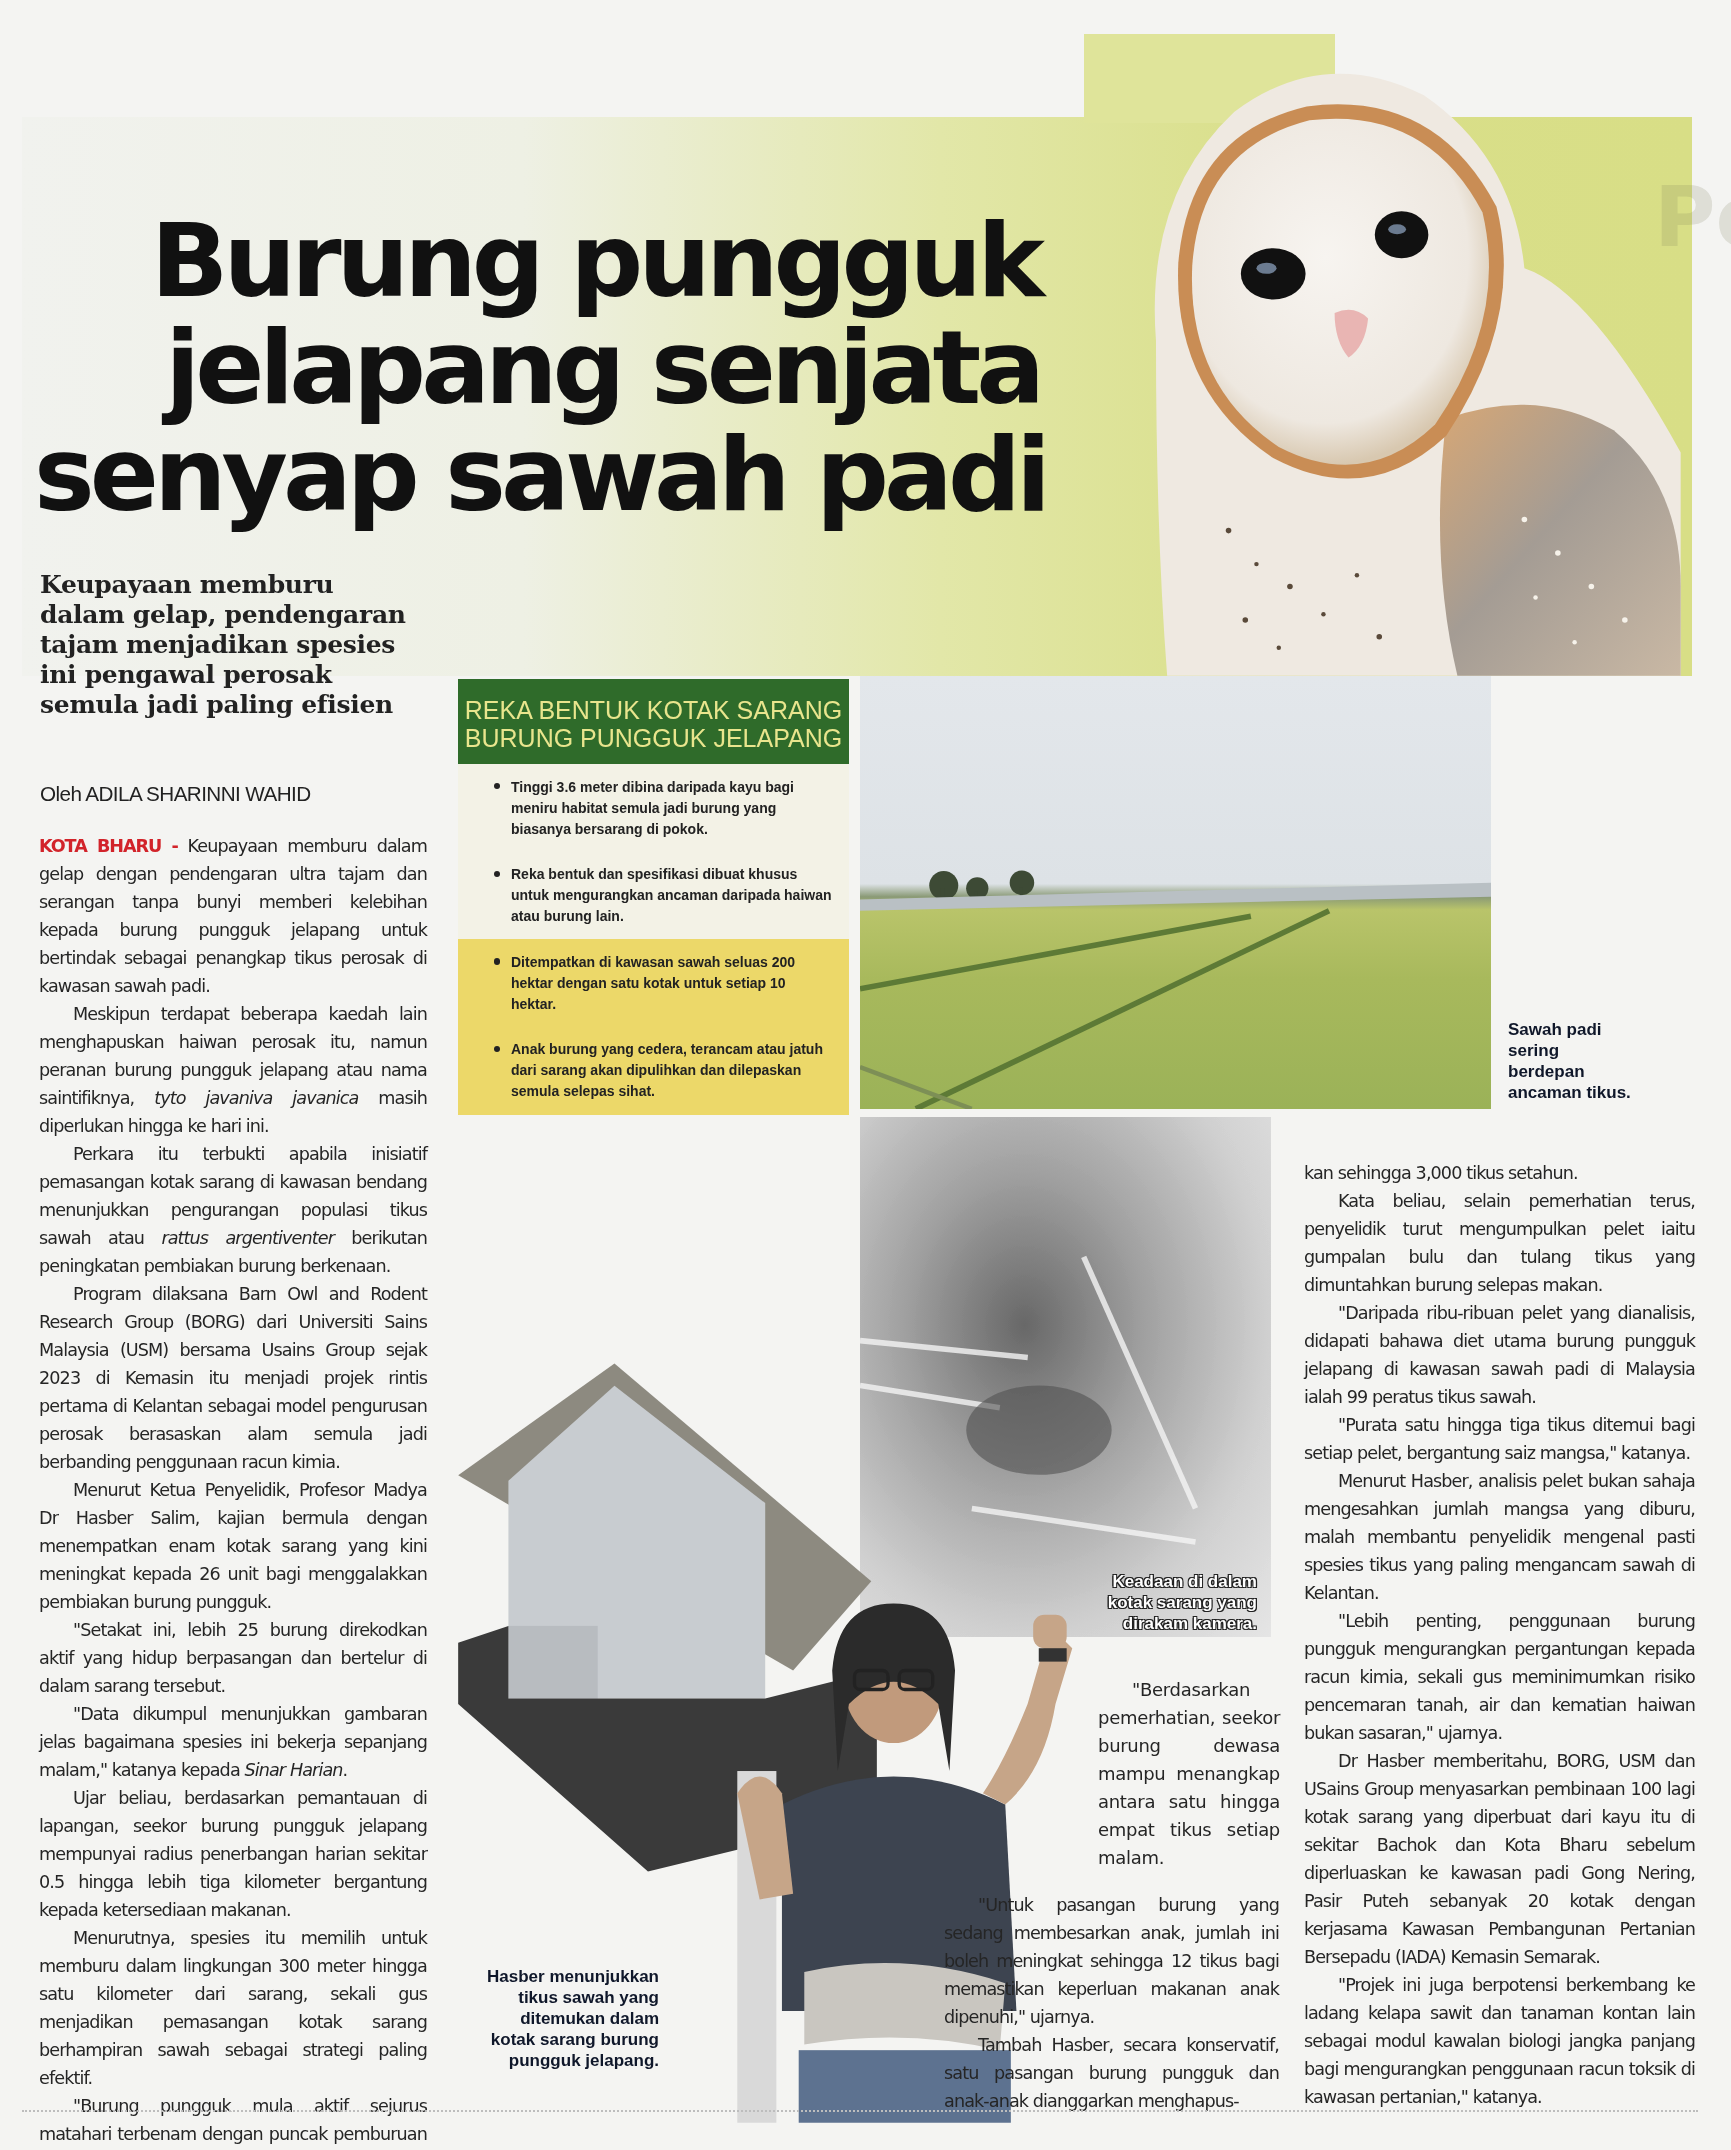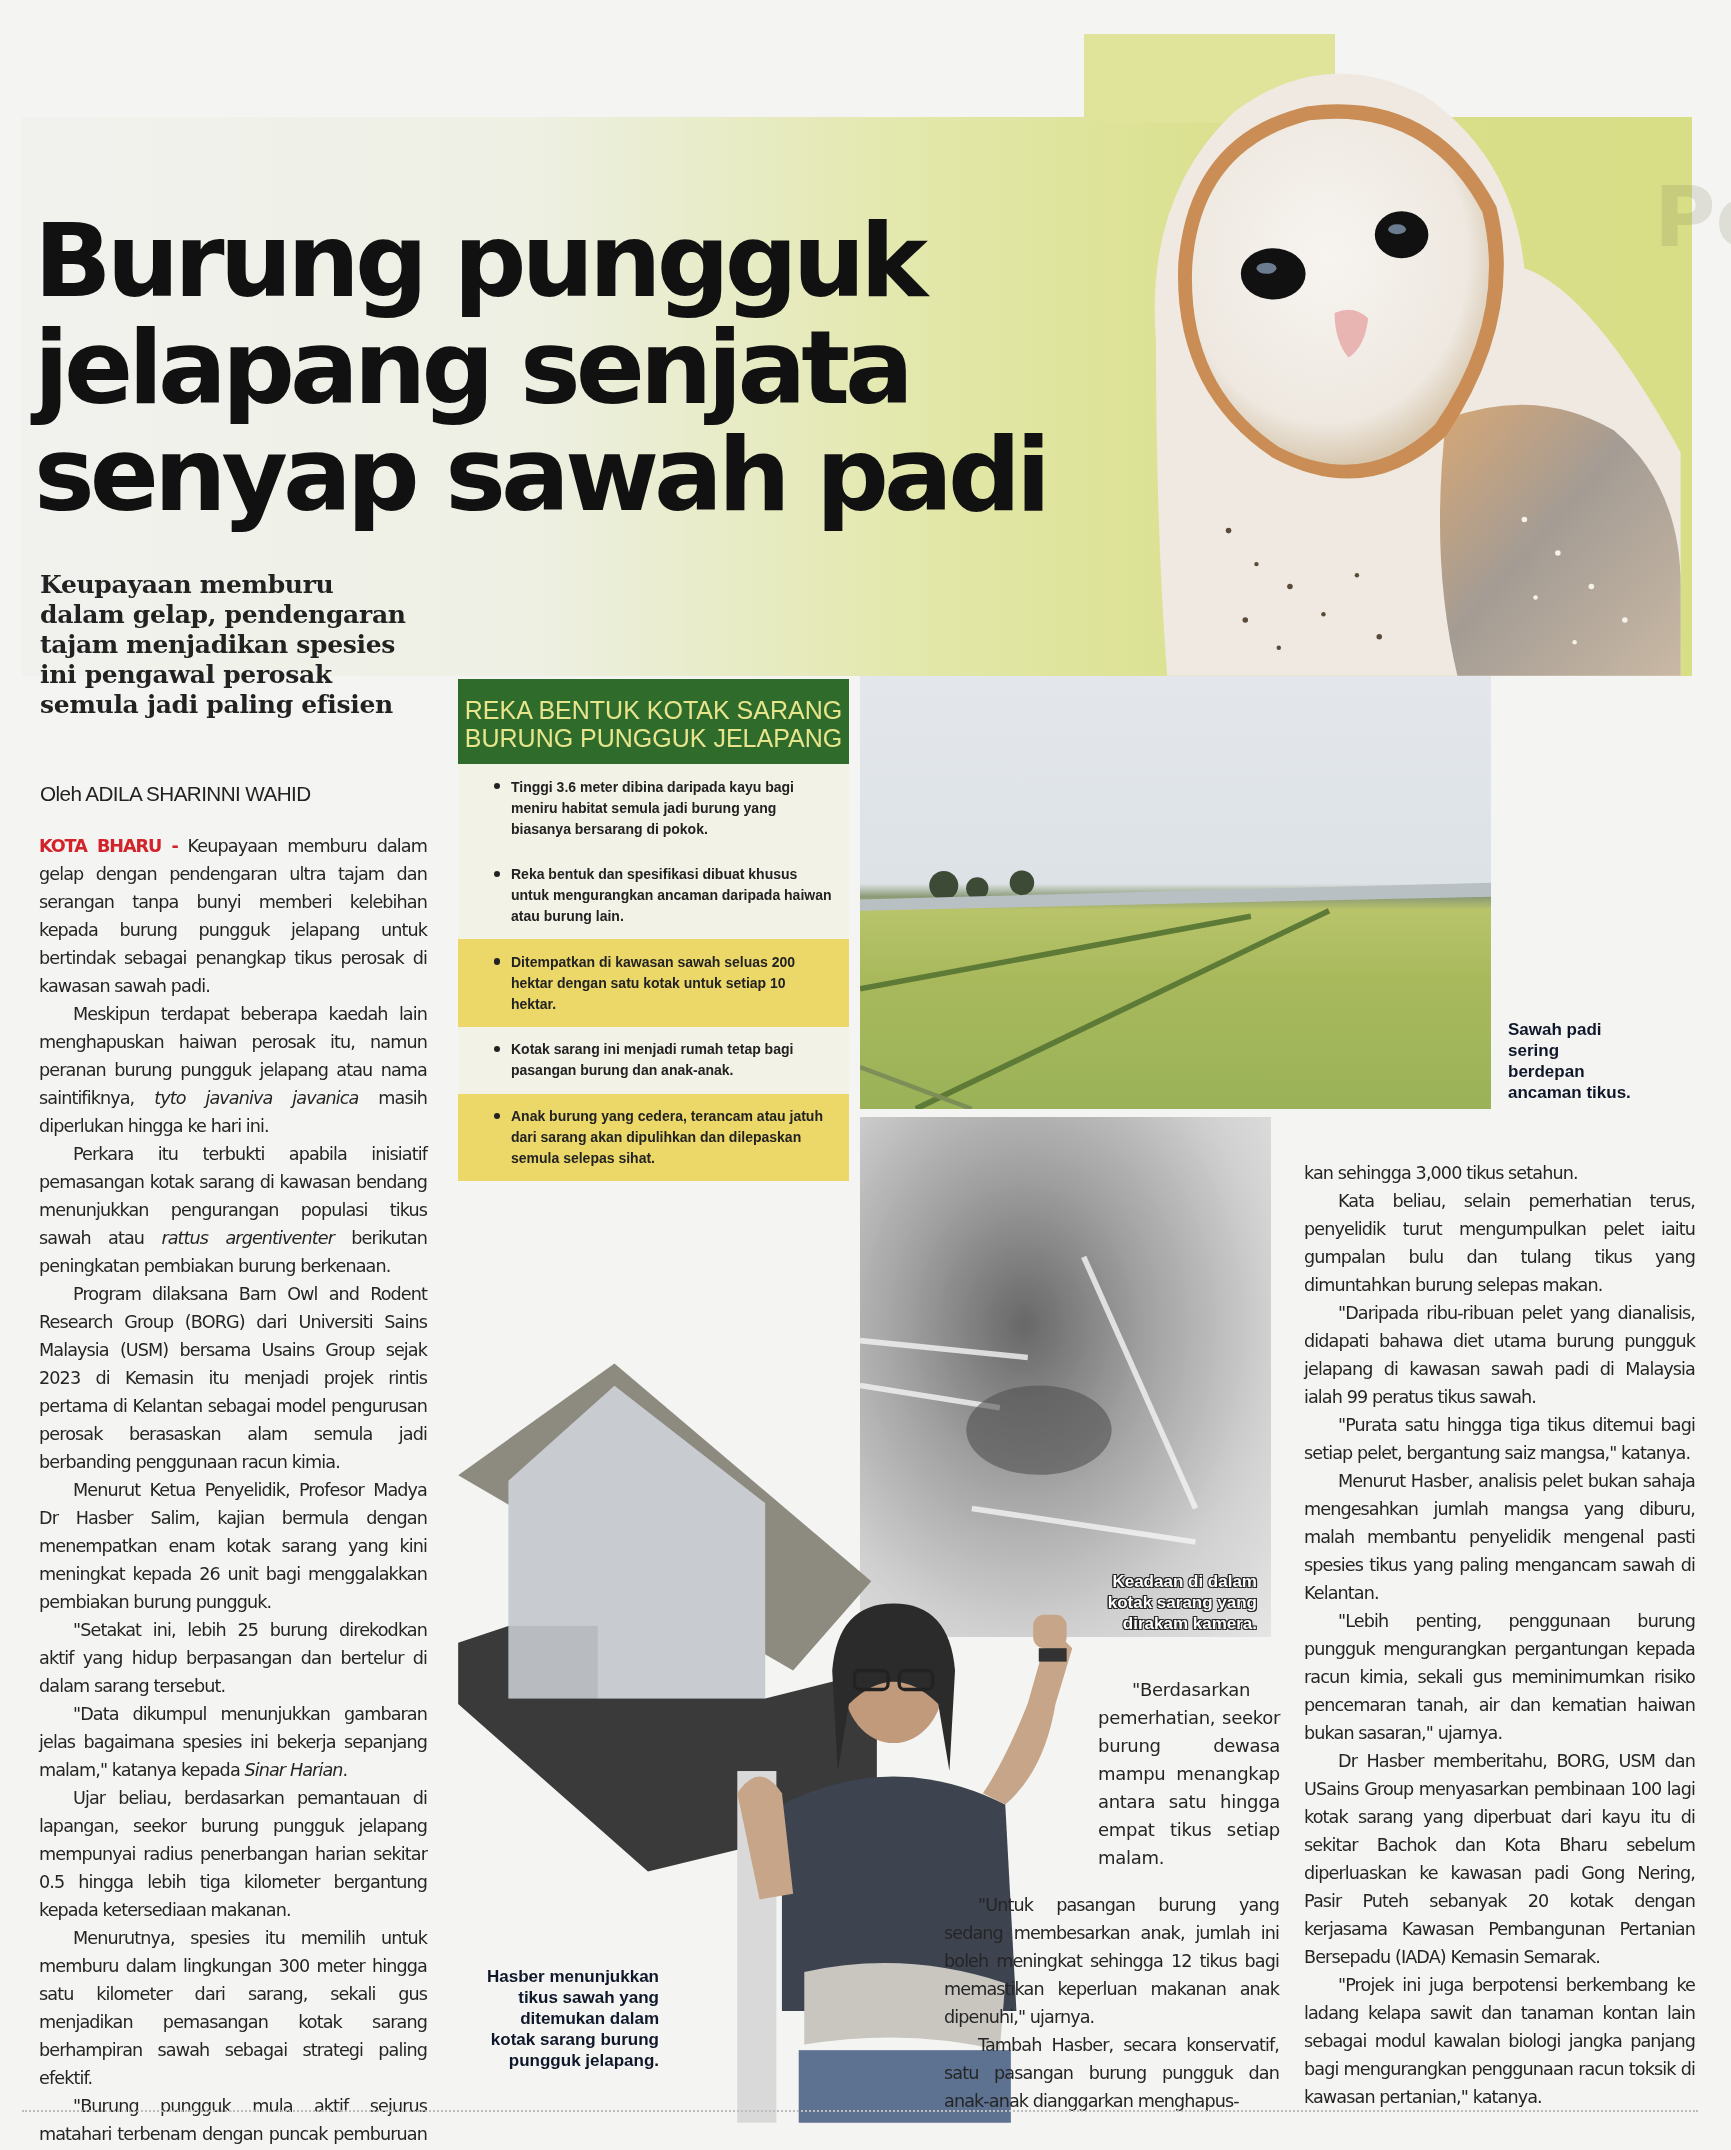--- a/index.html
+++ b/index.html
@@ -21,20 +21,21 @@
   }
   .ghost-title {
     left:1654px; top:168px; font-size:84px; font-weight:bold; color:rgba(120,120,90,0.18);
     font-family:"DejaVu Sans", sans-serif; white-space:nowrap;
   }
   .headline {
     left:34px; top:207px; width:1006px;
     font-family:"DejaVu Sans", sans-serif;
     font-weight:bold; font-size:102px; line-height:107px; letter-spacing:-5px;
     color:#111;
+    text-align:right;
   }
   .headline div { white-space:nowrap; }
   .standfirst {
     left:40px; top:570px; width:391px;
     font-family:"DejaVu Serif", serif; font-weight:bold;
     font-size:25px; line-height:30px; color:#222; letter-spacing:-0.3px;
   }
   .byline {
     left:40px; top:782px; font-size:20.7px; color:#222; letter-spacing:-0.6px;
   }
@@ -179,21 +180,20 @@
   <p>Ujar beliau, berdasarkan pemantauan di lapangan, seekor burung pungguk jelapang mempunyai radius penerbangan harian sekitar 0.5 hingga lebih tiga kilometer bergantung kepada ketersediaan makanan.</p>
   <p>Menurutnya, spesies itu memilih untuk memburu dalam lingkungan 300 meter hingga satu kilometer dari sarang, sekali gus menjadikan pemasangan kotak sarang berhampiran sawah sebagai strategi paling efektif.</p>
   <p>"Burung pungguk mula aktif sejurus matahari terbenam dengan puncak pemburuan antara jam 8 malam hingga 5 pagi.</p>
 </div>
 
 <div class="abs infobox">
   <div class="infobox-head">REKA BENTUK KOTAK SARANG BURUNG PUNGGUK JELAPANG</div>
   <div class="bullet w">Tinggi 3.6 meter dibina daripada kayu bagi meniru habitat semula jadi burung yang biasanya bersarang di pokok.</div>
   <div class="bullet w">Reka bentuk dan spesifikasi dibuat khusus untuk mengurangkan ancaman daripada haiwan atau burung lain.</div>
   <div class="bullet y">Ditempatkan di kawasan sawah seluas 200 hektar dengan satu kotak untuk setiap 10 hektar.</div>
-  <div class="bullet w">Kotak sarang ini menjadi rumah tetap bagi pasangan burung dan anak-anak.</div>
   <div class="bullet y">Anak burung yang cedera, terancam atau jatuh dari sarang akan dipulihkan dan dilepaskan semula selepas sihat.</div>
 </div>
 
 <div class="abs photo-field">
   <svg width="631" height="433" viewBox="0 0 1130 775">
     <g fill="#3d4a35">
       <circle cx="150" cy="375" r="26"></circle>
         <circle cx="210" cy="380" r="20"></circle>
         <circle cx="290" cy="370" r="22"></circle>
       <rect x="145" y="380" width="6" height="30"></rect>

